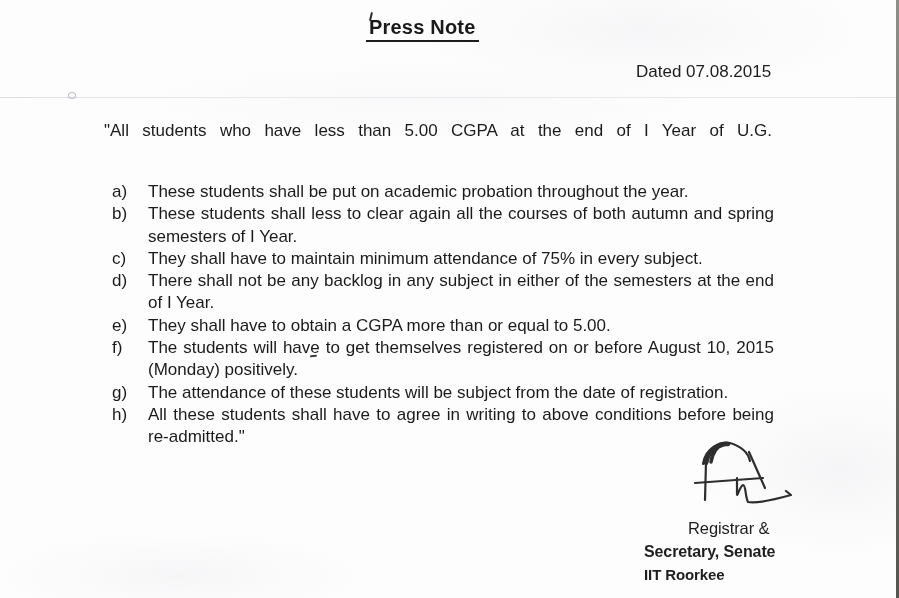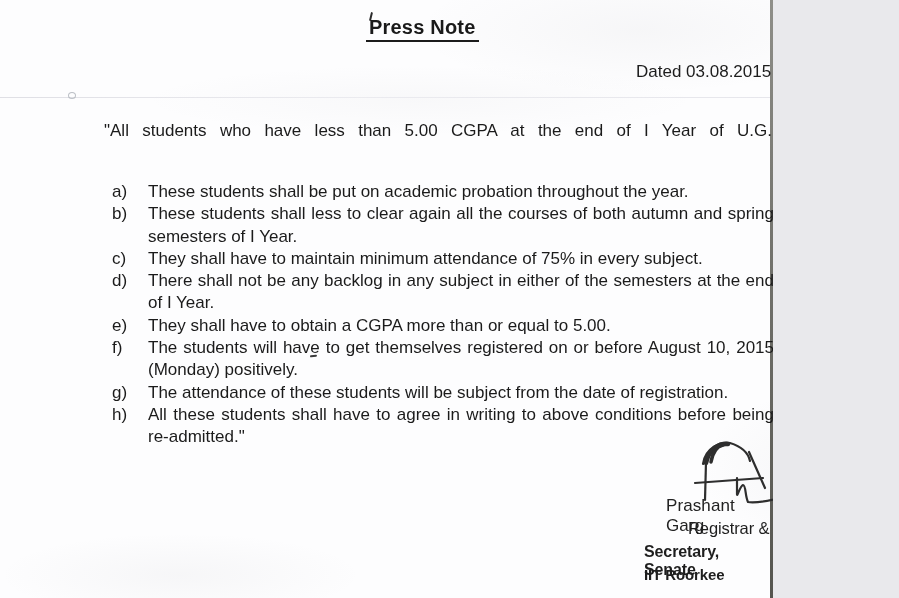--- a/index.html
+++ b/index.html
@@ -2,21 +2,21 @@
 <html><head>
 <meta charset="utf-8">
 <style>
   html, body {
     margin: 0;
     padding: 0;
     background: #e9e9ec;
   }
   .page {
     position: relative;
-    width: 773px;
+    width: 899px;
     height: 598px;
     background: #fdfdfe;
     overflow: hidden;
     font-family: "Liberation Sans", sans-serif;
     color: #1b1b1b;
   }
   
   .page::before {
     content: "";
     position: absolute;
@@ -185,21 +185,21 @@
 <div class="page">
 
   <div class="artifact-hline"></div>
   <div class="artifact-speck"></div>
   <div class="title-tick"></div>
   <div class="artifact-dash"></div>
   <div class="artifact-right-edge"></div>
 
   <div class="doc-title">Press Note</div>
 
-  <div class="date-line">Dated 03.08.2015</div>
+  <div class="date-line">Dated 07.08.2015</div>
 
   <div class="intro">
     <div class="line1">"All students who have less than 5.00 CGPA at the end of I Year of U.G.</div>
   </div>
 
   <div class="conditions">
     <div class="cond-item">
       <span class="cond-label">a)</span>
       <span class="cond-text">These students shall be put on academic probation throughout the year.</span>
     </div>
@@ -241,18 +241,17 @@
 
     <path d="M 21 24 L 20 62"></path>
 
     <path d="M 10 45 L 78 40"></path>
 
     <path d="M 64 14 L 80 50"></path>
 
     <path d="M 52 40 L 52 56 C 52 60, 55 48, 58 47 C 61 47, 60 58, 63 64 C 72 66, 88 62, 106 57 L 101 53"></path>
   </svg>
 
-  <div class="sig-name">Prashant Garg</div>
   <div class="sig-role1">Registrar &amp;</div>
   <div class="sig-role2">Secretary, Senate</div>
   <div class="sig-role3">IIT Roorkee</div>
 
 </div>
 
 </body></html>

